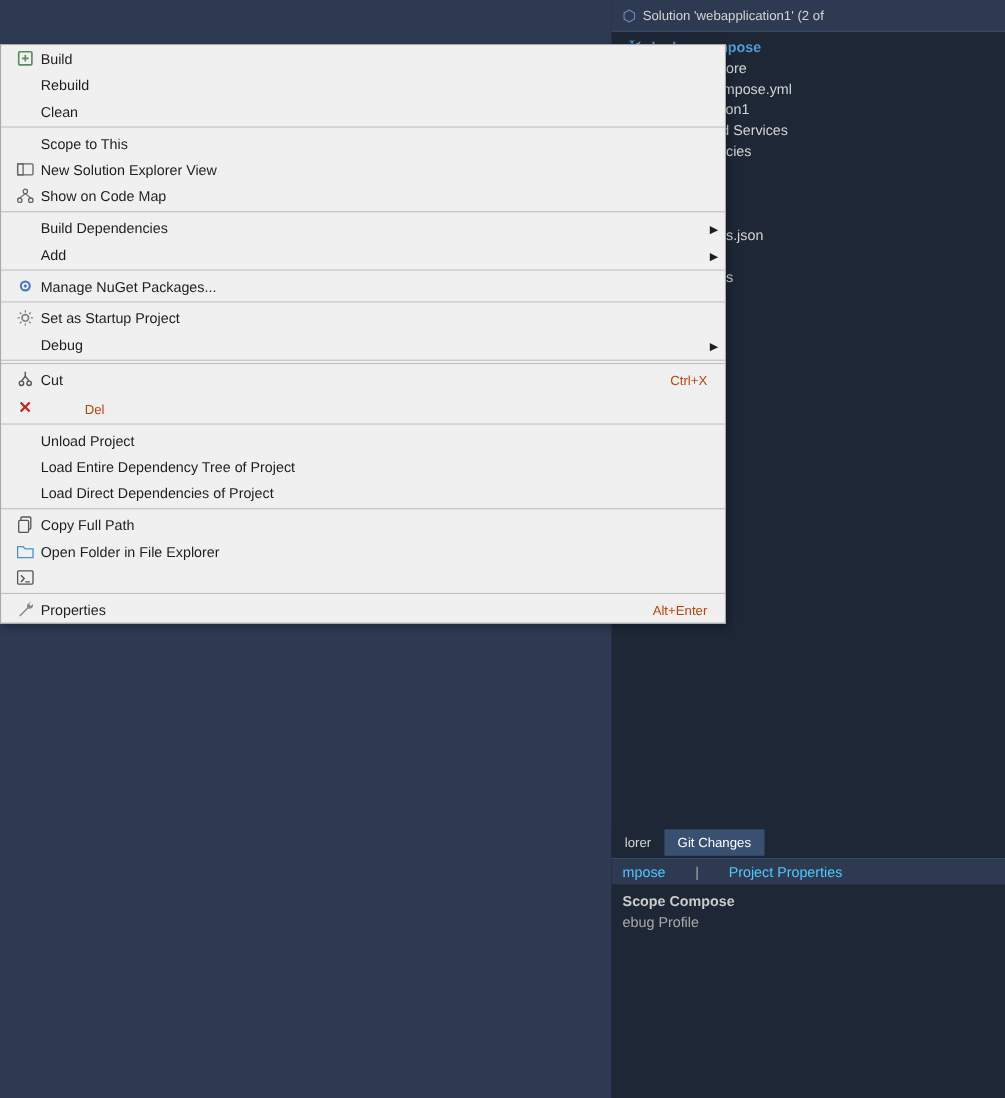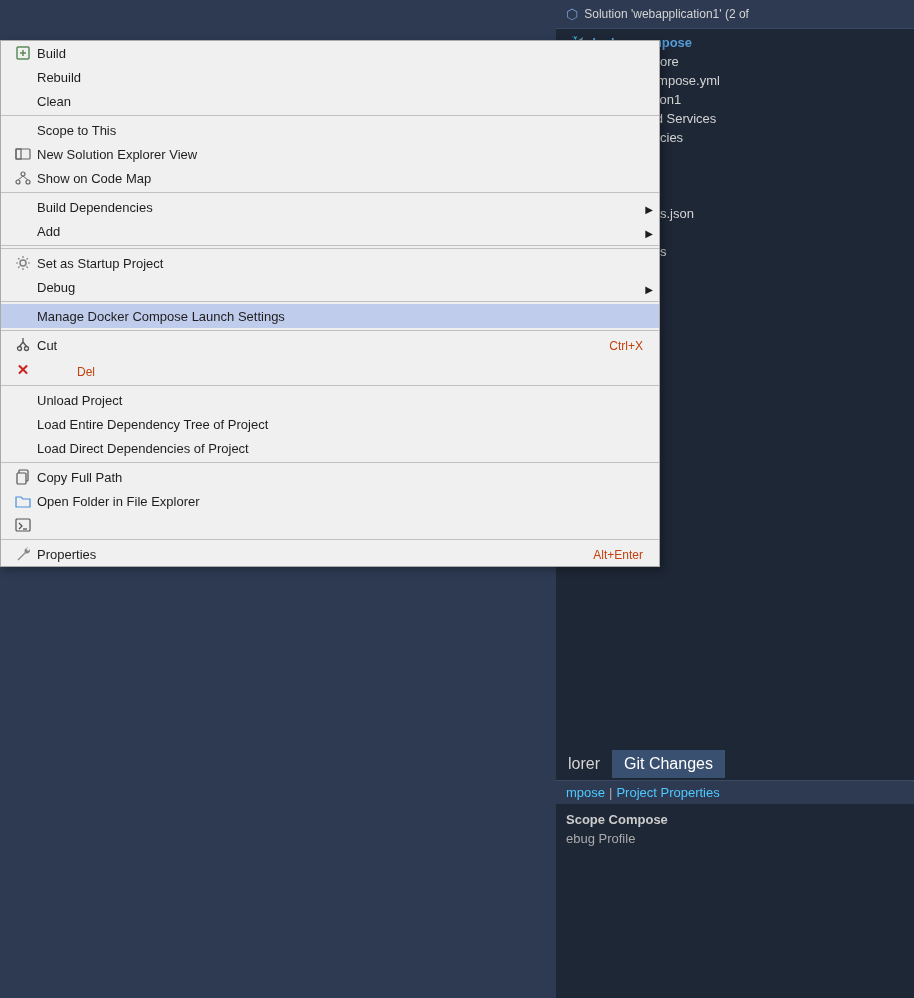--- a/index.html
+++ b/index.html
@@ -64,21 +64,21 @@
       bottom: 220px;
       left: 556px;
       right: 0;
       display: flex;
       background: #1e2736;
     }
 
     .tab {
       padding: 5px 12px;
       color: #d4d4d4;
-      font-size: 16px;
+      font-size: 12px;
       cursor: pointer;
     }
 
     .tab.active {
       background: #3a5070;
       color: white;
     }
 
     
     .bottom-panel {
@@ -91,21 +91,21 @@
       border-top: 1px solid #3a4a63;
       padding: 6px 10px;
       color: #d4d4d4;
     }
 
     .bottom-panel-header {
       background: #2d3a52;
       margin: -6px -10px 6px -10px;
       padding: 4px 10px;
       display: flex;
-      gap: 4px;
+      gap: 27px;
       align-items: center;
     }
 
     .bottom-panel-row {
       display: flex;
       align-items: center;
       gap: 6px;
       padding: 2px 0;
     }
 
@@ -320,20 +320,30 @@
   </div>
 
   <div class="menu-item">
     <span class="menu-icon"></span>
     <span class="menu-label">Add</span>
     <span class="menu-arrow">▶</span>
   </div>
 
   <div class="menu-separator"></div>
 
+  <div class="menu-item">
+    <span class="menu-icon">
+      <svg width="16" height="16" viewBox="0 0 16 16">
+          <circle cx="8" cy="8" r="5" fill="#4a7cc7"></circle>
+          <circle cx="8" cy="8" r="3" fill="white"></circle>
+          <circle cx="8" cy="8" r="1.5" fill="#4a7cc7"></circle>
+        </svg>
+    </span>
+    <span class="menu-label">Manage NuGet Packages...</span>
+  </div>
 
   <div class="menu-separator"></div>
 
   <div class="menu-item">
     <span class="menu-icon">
       <svg width="16" height="16" viewBox="0 0 16 16">
           <circle cx="8" cy="8" r="3" fill="none" stroke="#808080" stroke-width="1.5"></circle>
           <path d="M8 1v2M8 13v2M1 8h2M13 8h2M3.1 3.1l1.4 1.4M11.5 11.5l1.4 1.4M3.1 12.9l1.4-1.4M11.5 4.5l1.4-1.4" stroke="#808080" stroke-width="1.2"></path>
         </svg>
     </span>
@@ -341,24 +351,20 @@
   </div>
 
   <div class="menu-item">
     <span class="menu-icon"></span>
     <span class="menu-label">Debug</span>
     <span class="menu-arrow">▶</span>
   </div>
 
   <div class="menu-separator"></div>
 
-  <div class="menu-item highlighted">
-    <span class="menu-icon"></span>
-    <span class="menu-label">Manage Docker Compose Launch Settings</span>
-  </div>
 
   <div class="menu-separator"></div>
 
   <div class="menu-item">
     <span class="menu-icon">
       <svg width="16" height="16" viewBox="0 0 16 16">
         <circle cx="4.5" cy="11.5" r="2" fill="none" stroke="#555" stroke-width="1.3"></circle>
         <circle cx="11.5" cy="11.5" r="2" fill="none" stroke="#555" stroke-width="1.3"></circle>
         <line x1="4.5" y1="9.5" x2="8" y2="5" stroke="#555" stroke-width="1.3"></line>
         <line x1="11.5" y1="9.5" x2="8" y2="5" stroke="#555" stroke-width="1.3"></line>

